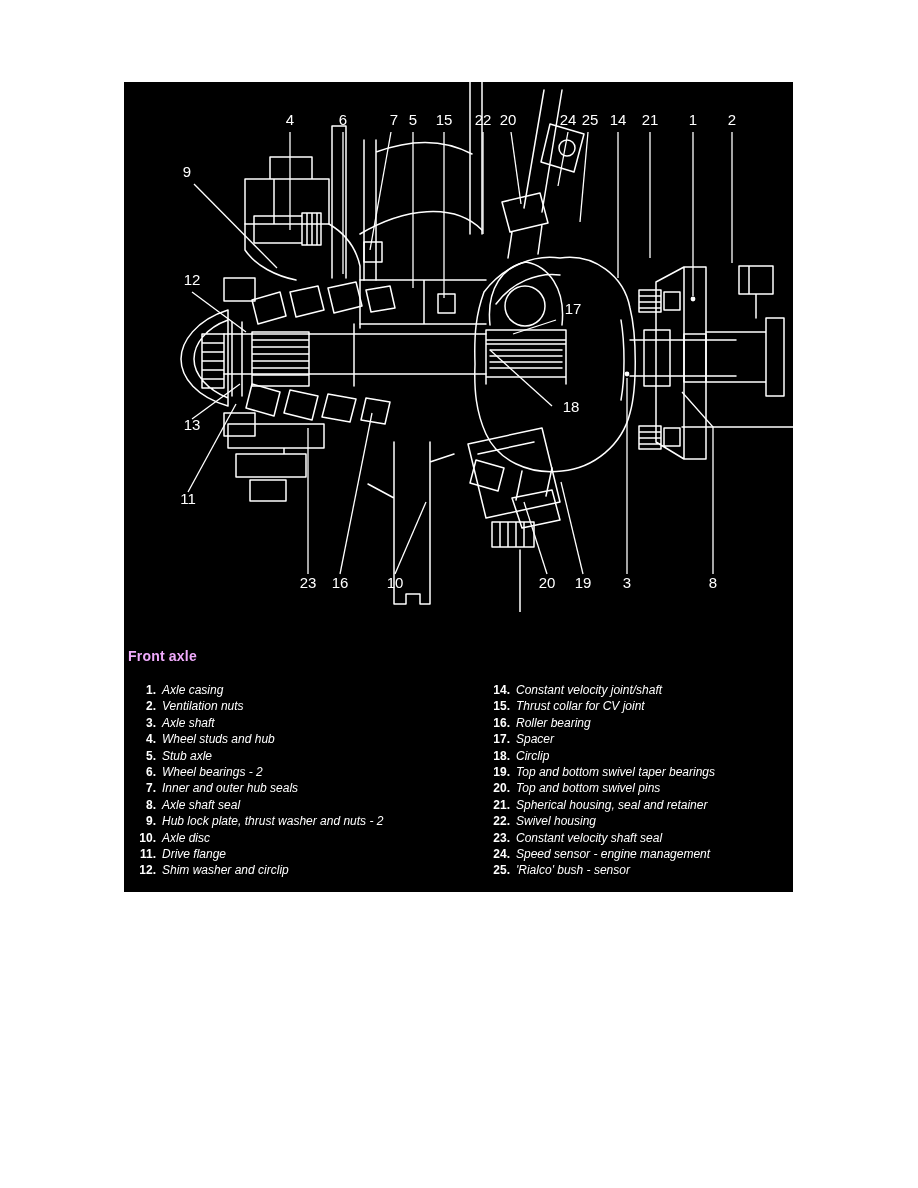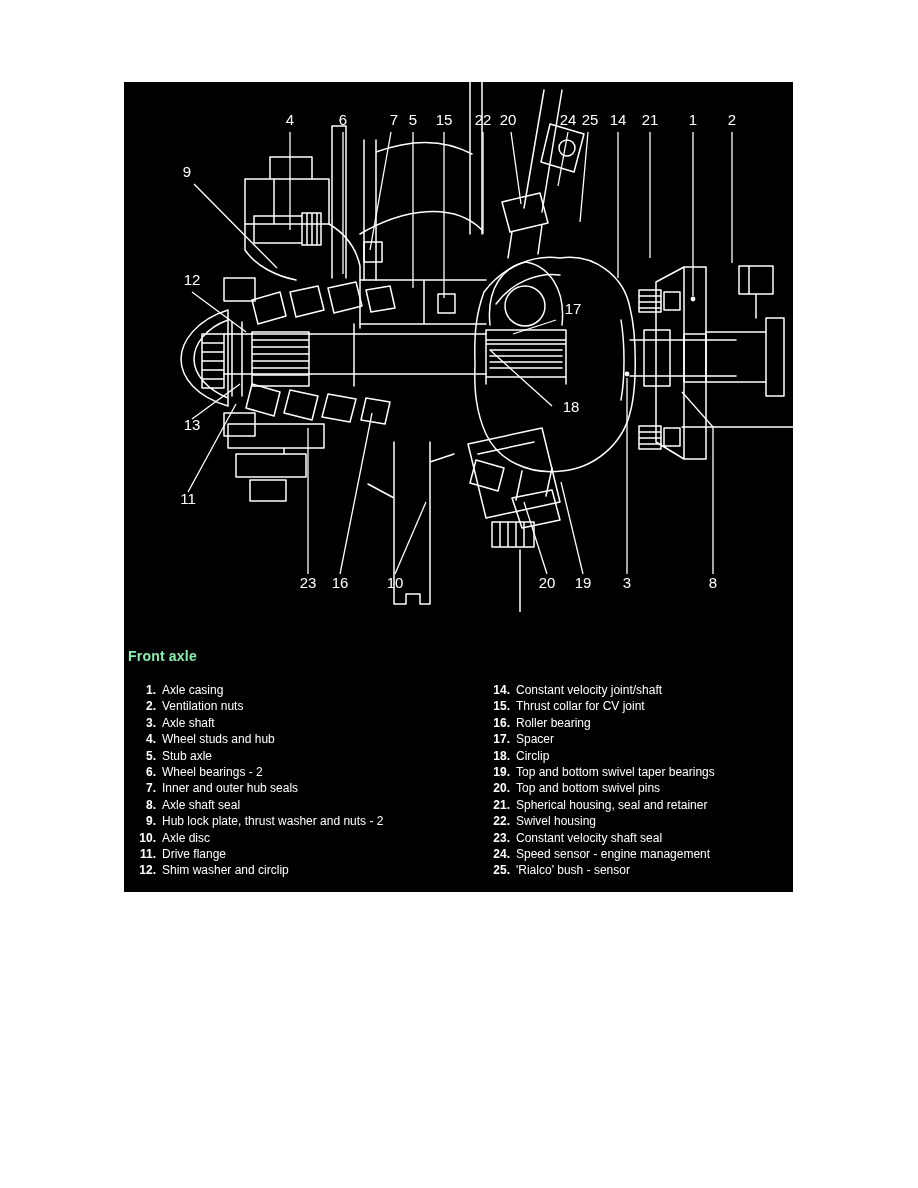--- a/index.html
+++ b/index.html
@@ -17,37 +17,37 @@
   }
   .diagram-svg{
     position:absolute;left:0;top:0;width:669px;height:530px;display:block;
   }
   .diagram-svg text{
     font-family:"Liberation Sans", sans-serif;
     font-size:15px;fill:#ffffff;
   }
   .caption{
     position:absolute;left:4px;top:566px;
-    color:#86efac;font-size:14px;font-weight:700;letter-spacing:0.2px;
+    color:#f0abfc;font-size:14px;font-weight:700;letter-spacing:0.2px;
   }
   .legend{
     position:absolute;top:600px;color:#ffffff;
   }
   .legend.left{left:6px;width:345px;}
   .legend.right{left:360px;width:305px;}
   .lrow{
     display:flex;align-items:baseline;
     height:16.4px;line-height:16.4px;
     font-size:12px;white-space:nowrap;
   }
   .lnum{
     width:26px;min-width:26px;text-align:right;
     font-weight:700;margin-right:6px;
   }
-  .ltxt{font-weight:400;}
+  .ltxt{font-weight:400;font-style:italic;}
 </style>
 </head>
 <body>
 
 <div class="page">
   <div class="panel">
 
     <svg class="diagram-svg" viewBox="0 0 669 530" xmlns="http://www.w3.org/2000/svg">
       <g stroke="#ffffff" stroke-width="1.5" fill="none" stroke-linejoin="round" stroke-linecap="round">
 

